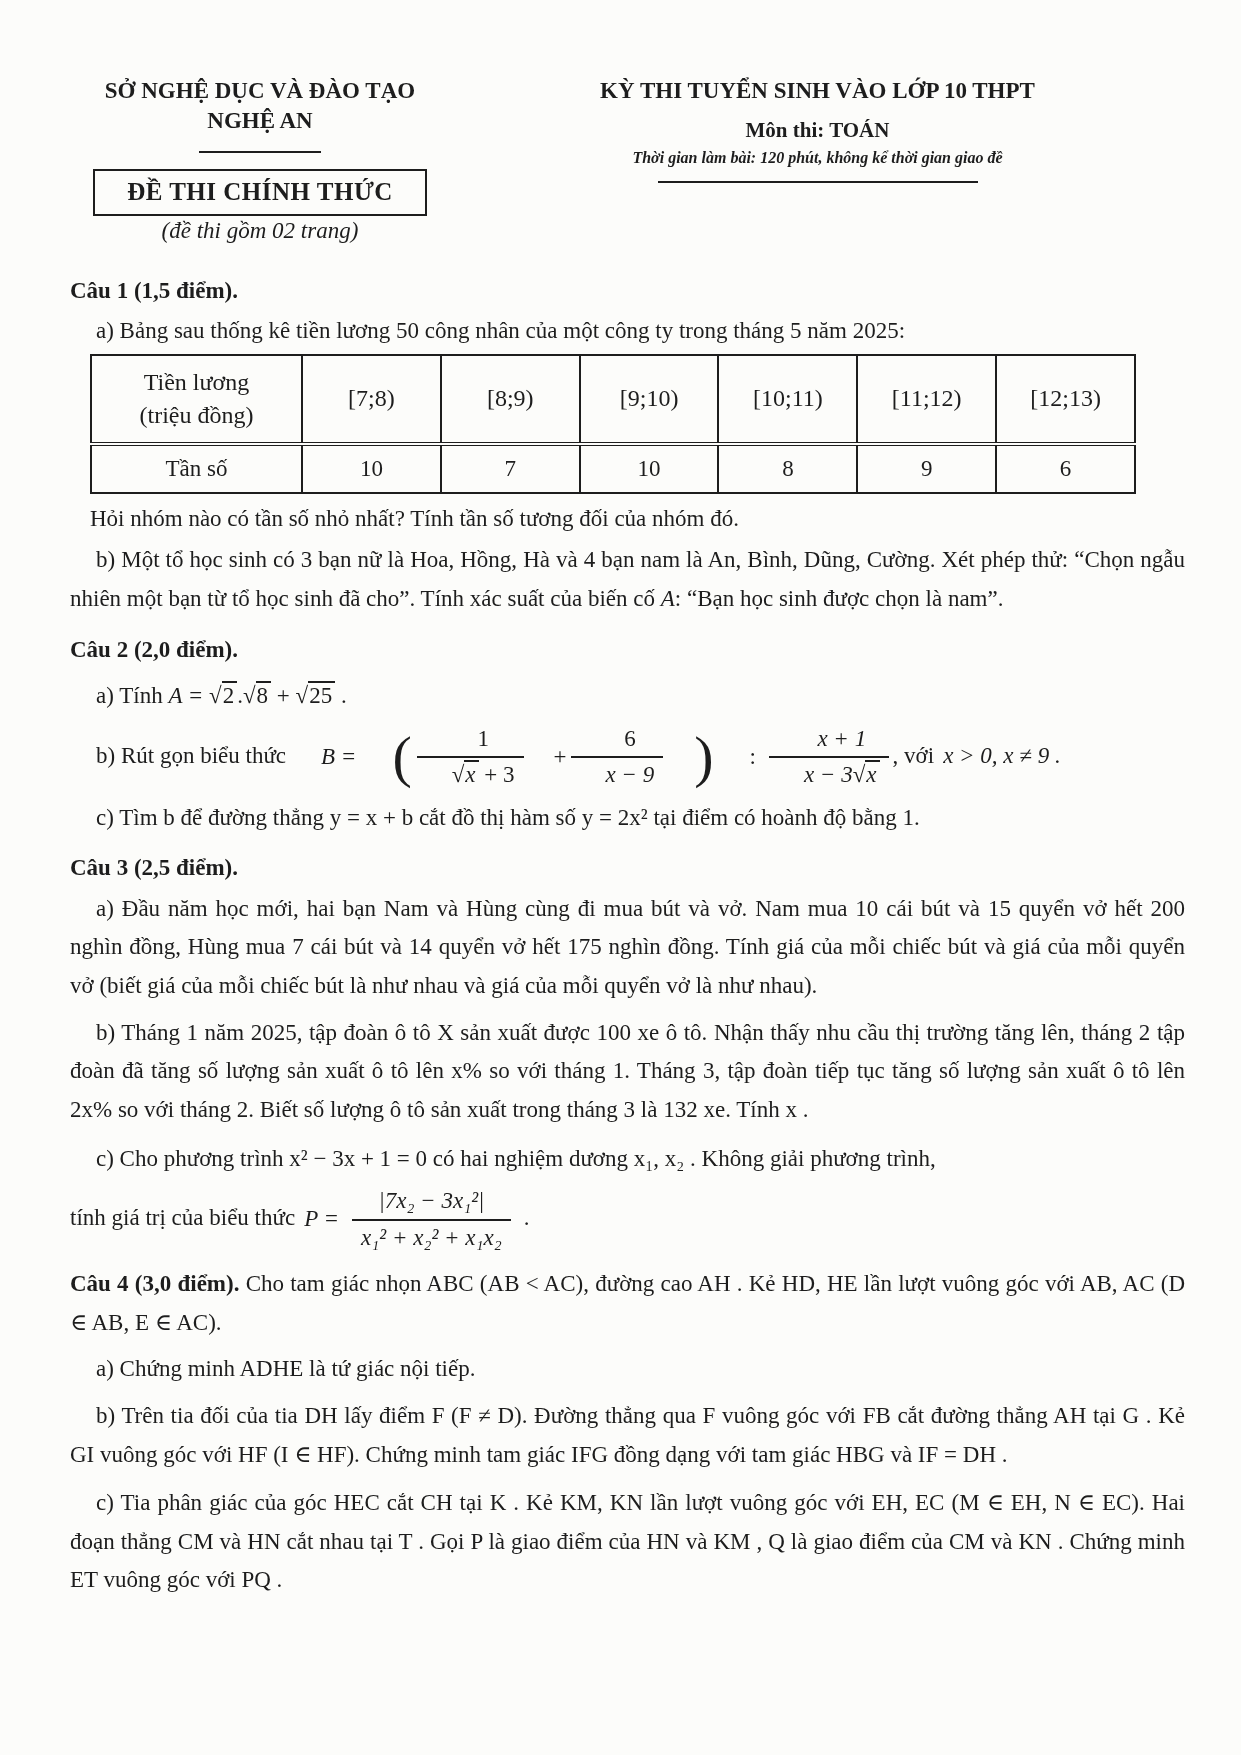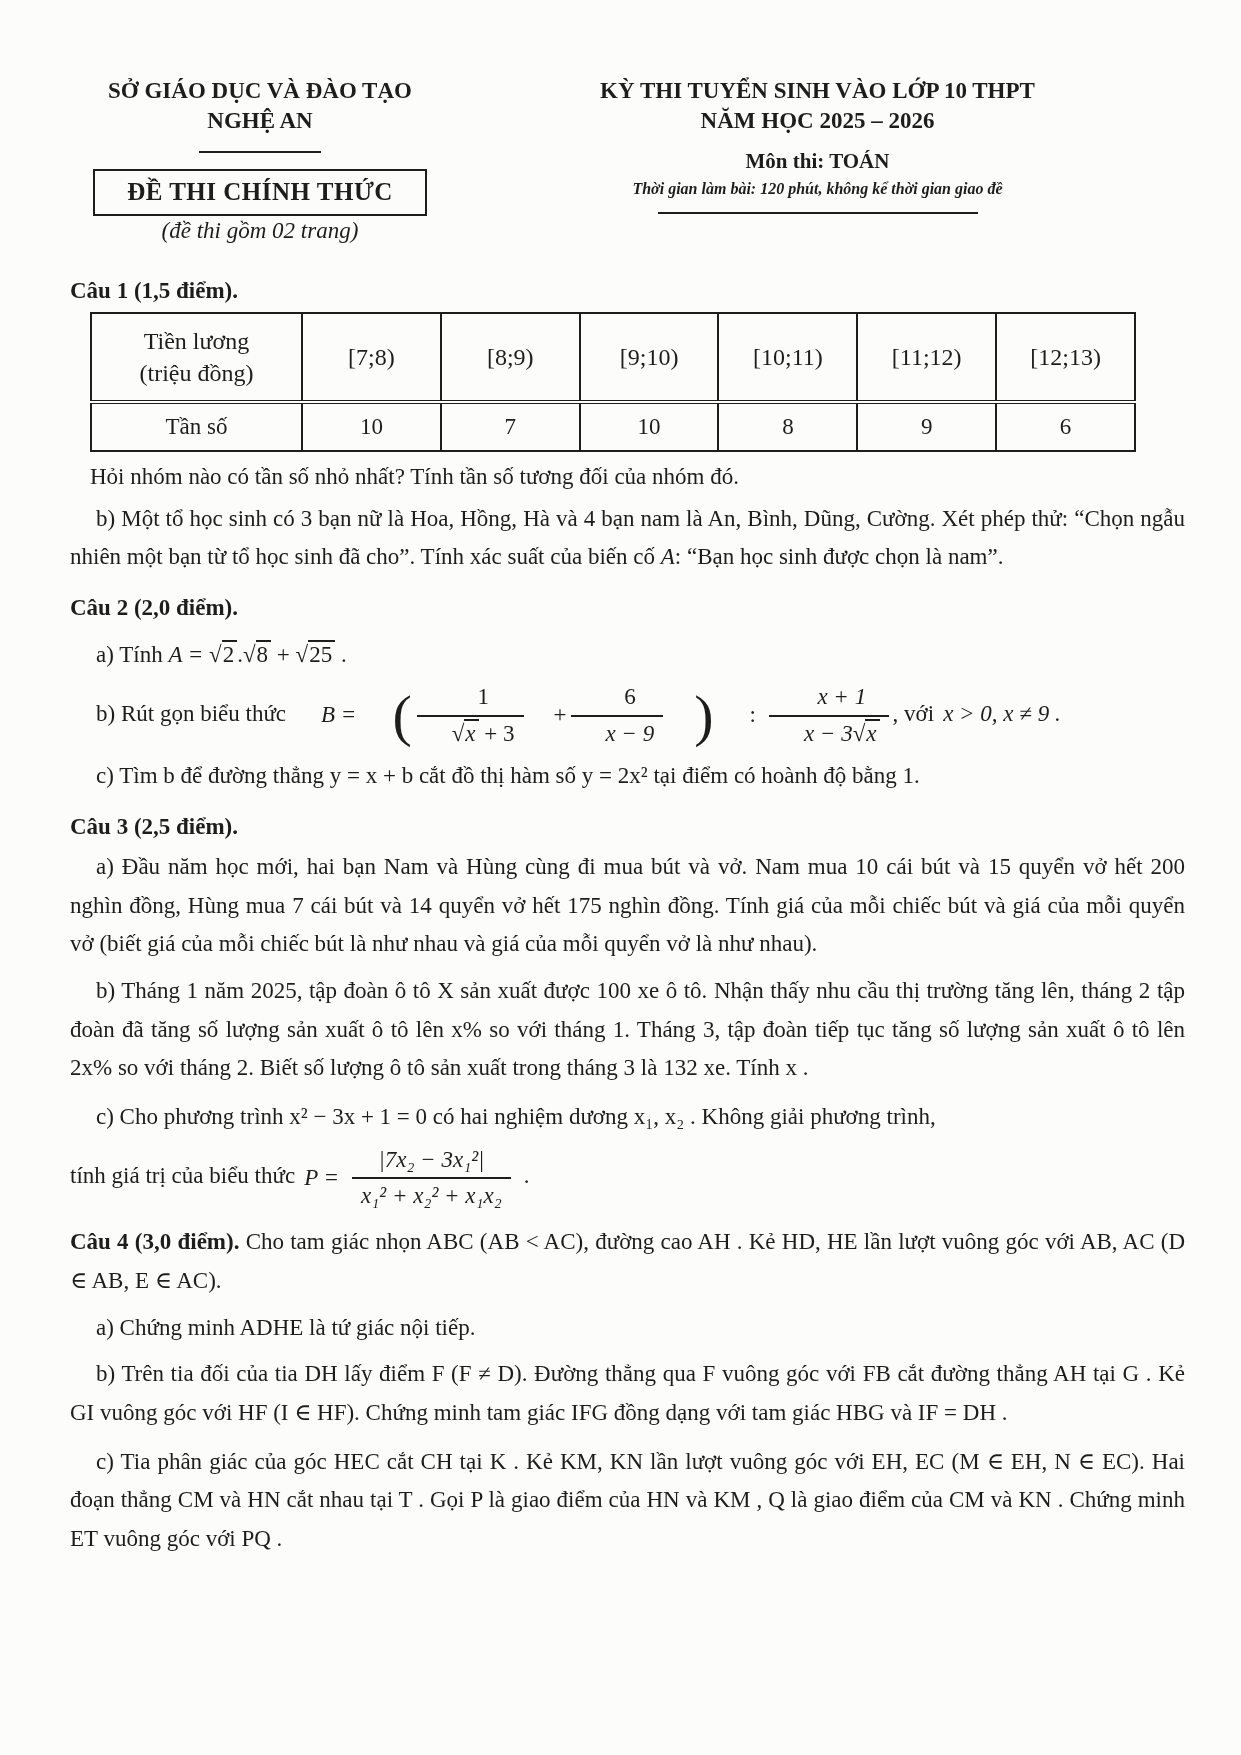--- a/index.html
+++ b/index.html
@@ -55,38 +55,38 @@
   .gap-r{margin-right:9px;}
   .gap-l{margin-left:9px;}
 </style>
 </head>
 <body>
 
 <div class="page">
 
   <header class="hdr">
     <div class="hdr-left">
-      <div class="hdr-line b">SỞ GIÁO DỤC VÀ ĐÀO TẠO</div>
+      <div class="hdr-line b">SỞ NGHỆ DỤC VÀ ĐÀO TẠO</div>
       <div class="hdr-line b">NGHỆ AN</div>
       <hr class="rule-sm">
       <div class="exam-box b">ĐỀ THI CHÍNH THỨC</div>
       <div class="pages-note i">(đề thi gồm 02 trang)</div>
     </div>
     <div class="hdr-right">
       <div class="hdr-line b">KỲ THI TUYỂN SINH VÀO LỚP 10 THPT</div>
-      <div class="hdr-line b">NĂM HỌC 2025 – 2026</div>
       <div class="subject-line b">Môn thi: TOÁN</div>
       <div class="duration-line b i">Thời gian làm bài: 120 phút, không kể thời gian giao đề</div>
       <hr class="rule-lg">
     </div>
   </header>
 
   <main>
 
     <p class="title">Câu 1 (1,5 điểm).</p>
+    <p class="para indent">a) Bảng sau thống kê tiền lương 50 công nhân của một công ty trong tháng 5 năm 2025:</p>
 
     <table class="freq">
       <tbody>
       <tr class="r1">
         <td class="c1">
           <span>Tiền lương</span>
           <span>(triệu đồng)</span>
         </td>
         <td>[7;8)</td>
         <td>[8;9)</td>

